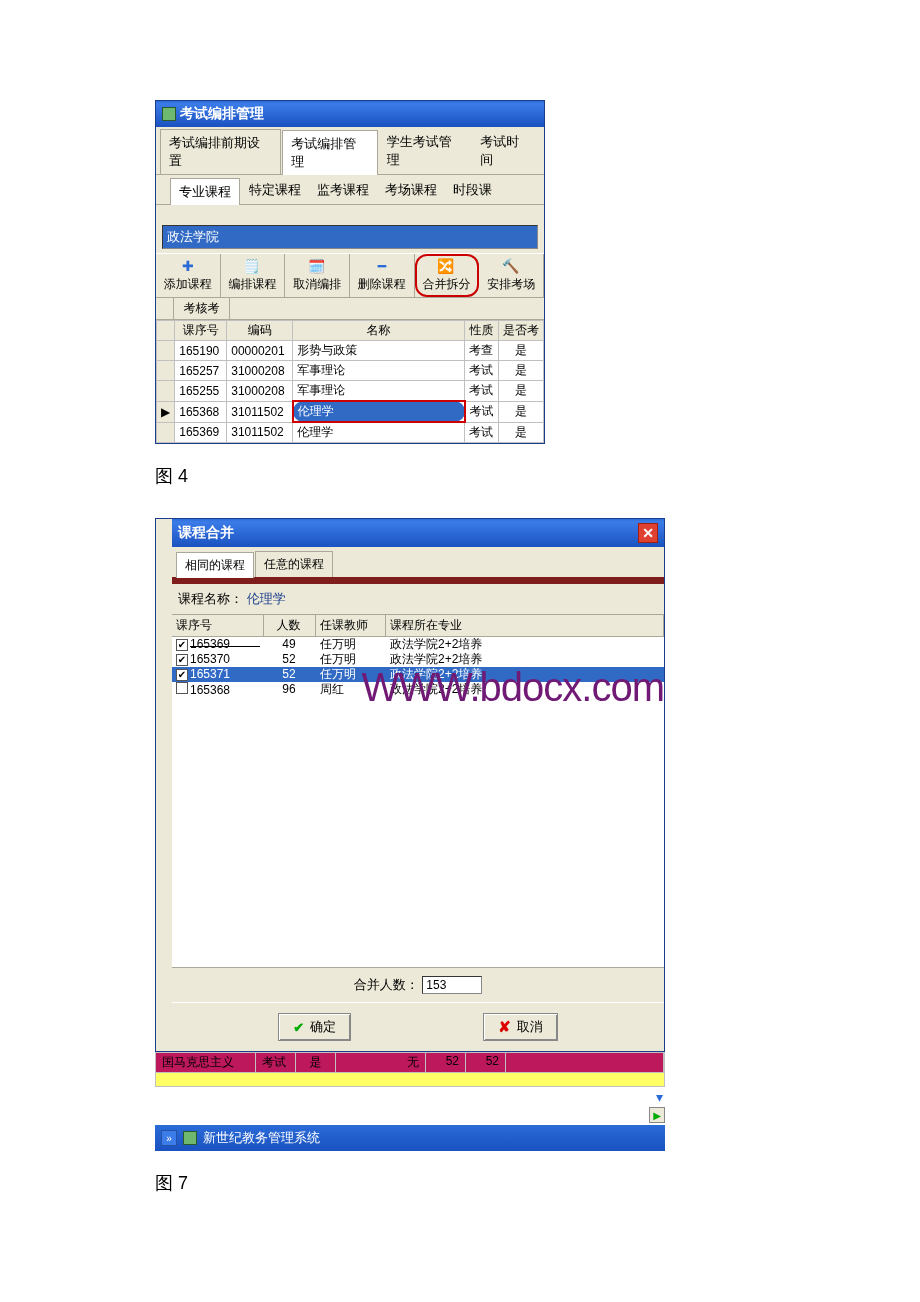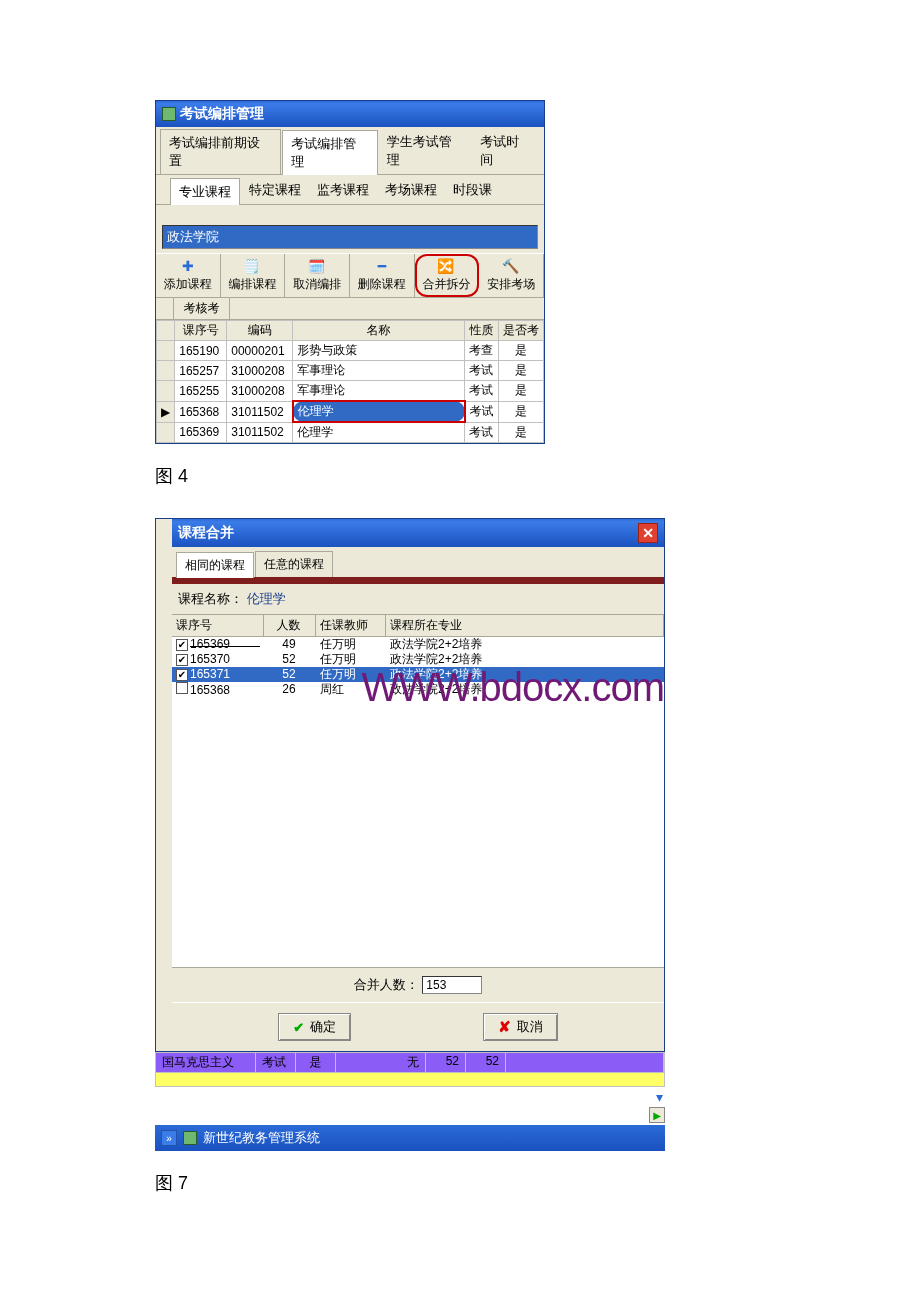--- a/index.html
+++ b/index.html
@@ -257,21 +257,21 @@
       align-items: center;
       gap: 6px;
       cursor: pointer;
       font-size: 13px;
       box-shadow: 1px 1px 0 #fff inset, -1px -1px 0 #888 inset;
     }
     .green-check { color: #0a0; font-weight: bold; }
     .red-x { color: #d00; font-weight: bold; font-size: 15px; }
     .belowrow {
       display: flex;
-      background: #8b5cf6;
+      background: #be185d;
       border: 1px solid #c0c0c0;
       font-size: 12px;
     }
     .belowrow > div {
       border-right: 1px solid #c0c0c0;
       padding: 1px 6px;
     }
     .yellowbar {
       height: 14px;
       background: #ffff66;
@@ -467,21 +467,21 @@
       <div class="col-maj">政法学院2+2培养</div>
     </div>
     <div class="listrow selected">
       <div class="col-seq"><span class="chk">✔</span><span>165371</span></div>
       <div class="col-num">52</div>
       <div class="col-tch">任万明</div>
       <div class="col-maj">政法学院2+2培养</div>
     </div>
     <div class="listrow">
       <div class="col-seq"><span class="chk"></span><span>165368</span></div>
-      <div class="col-num">26</div>
+      <div class="col-num">96</div>
       <div class="col-tch">周红</div>
       <div class="col-maj">政法学院2+2培养</div>
     </div>
     <div class="watermark">WWW.bdocx.com</div>
   </div>
 
   <div class="mergerow">
     <span>合并人数：</span>
     <input type="text" value="153" style="">
   </div>

